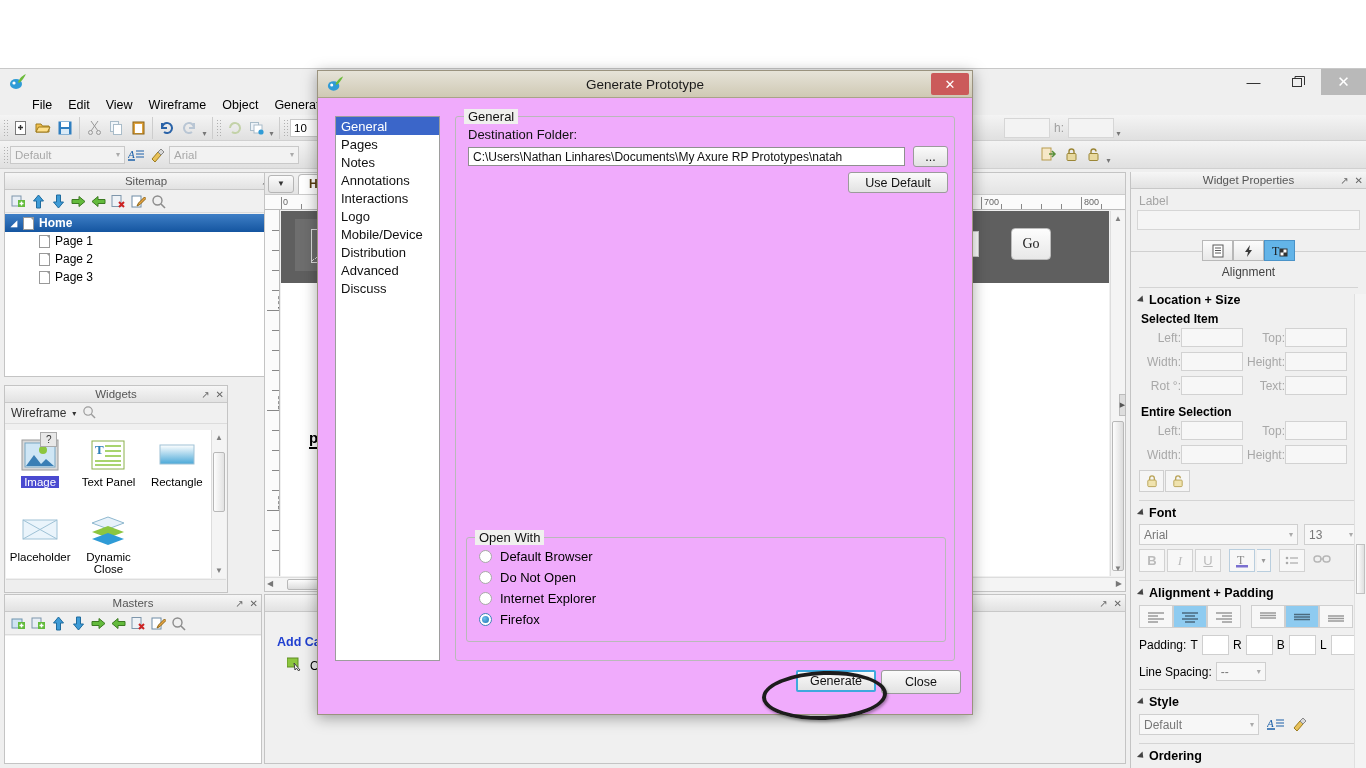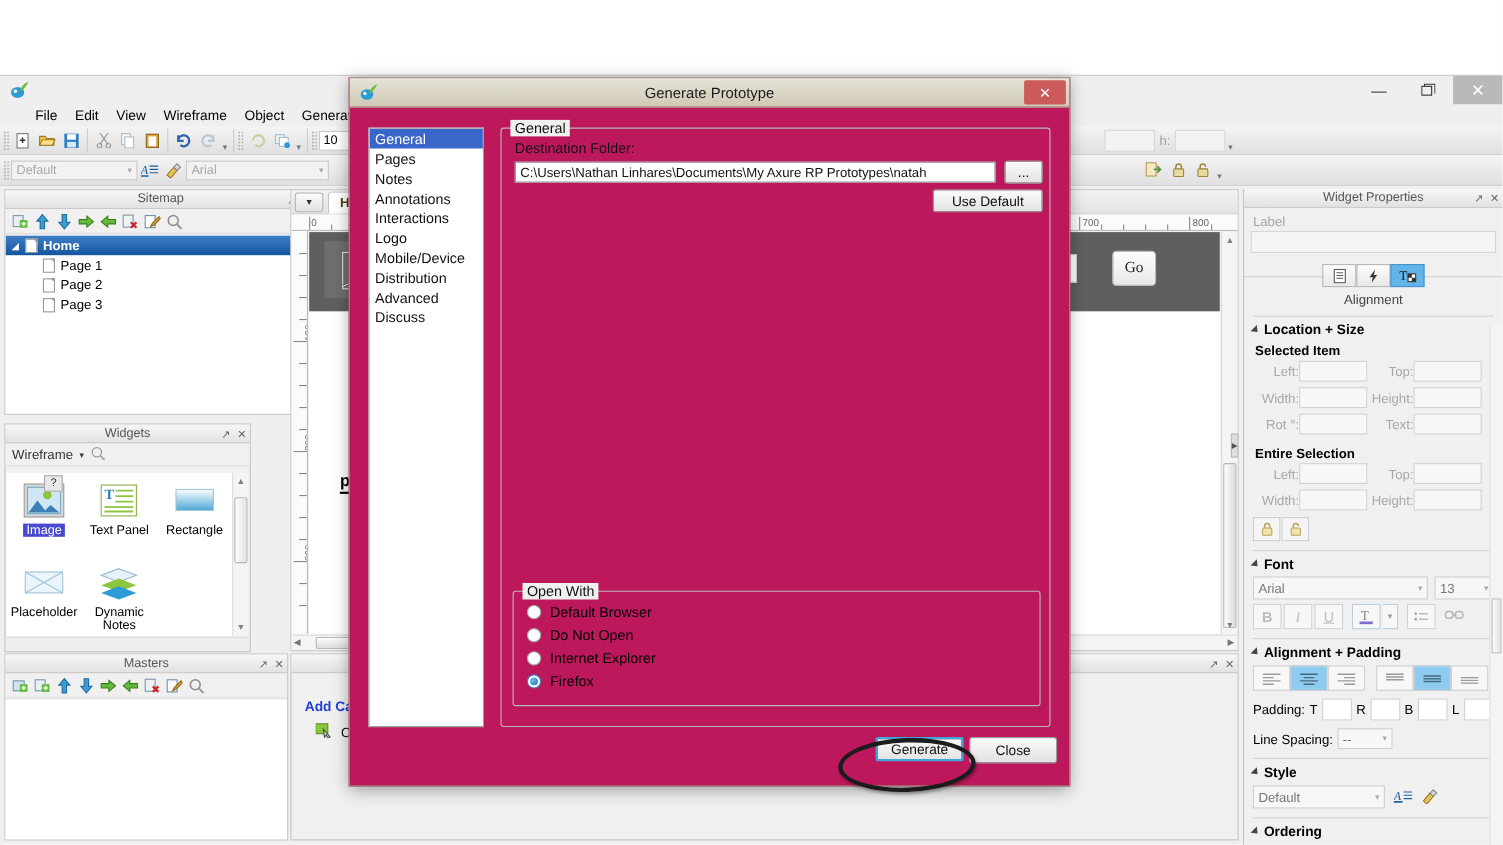--- a/index.html
+++ b/index.html
@@ -222,21 +222,21 @@
   .al-btn.active { background: #8ecbf0; }
   .pad-row { display:flex; align-items:center; gap:4px; margin-top: 7px; font-size: 12px;}
   .pad-box { width: 34px; height: 20px; border: 1px solid #cfcfcf; background: #fff; }
   .pr-scroll { position: absolute; right: 0px; top: 122px; width: 12px; bottom: 0px;
      background: #f4f4f4; border-left: 1px solid #e0e0e0;}
   .pr-scroll-thumb { position: absolute; left:1px; right:1px; top: 250px; height: 50px;
      background: linear-gradient(90deg,#fdfdfd,#e0e0e0); border:1px solid #c0c0c0;}
 
   
   #dialog { position: absolute; left: 317px; top: 70px; width: 656px; height: 645px;
-     background: #be185d; border: 1px solid #9a937f;
+     background: #f0abfc; border: 1px solid #9a937f;
      box-shadow: 0 3px 14px rgba(0,0,0,0.35);}
   .dlg-title { height: 27px; background: linear-gradient(#e6e3d8,#cfc9b4);
      border-bottom: 1px solid #a9a28a;
      display: flex; align-items: center; position: relative; }
   .dlg-title-text { flex: 1; text-align: center; font-size: 13.5px; color: #1a1a1a; }
   .dlg-icon { position: absolute; left: 8px; top: 4px; width: 19px; height: 18px; }
   .dlg-close { position: absolute; right: 3px; top: 2px; width: 38px; height: 22px;
      background: #cb5a5a; color: #fff; display:flex; align-items:center; justify-content:center;
      font-size: 13px; border-radius: 2px; }
   .dlg-body { position: absolute; left: 0; top: 27px; right: 0; bottom: 0; }
@@ -593,21 +593,21 @@
         <div class="wg-name">Placeholder</div>
       </div>
       <div class="wg-cell">
         <div class="wg-ico">
           <svg width="38" height="32" viewBox="0 0 38 32">
               <path d="M19 3l16 6-16 6-16-6z" fill="#e8f2fa" stroke="#8fb8cf"></path>
               <path d="M19 12l16 6-16 6-16-6z" fill="#8cc63f"></path>
               <path d="M19 19l16 6-16 6-16-6z" fill="#2f9bd6"></path>
             </svg>
         </div>
-        <div class="wg-name">Dynamic Notes</div>
+        <div class="wg-name">Dynamic Close</div>
       </div>
 
     </div>
     <div class="wg-scroll">
       <div class="sc-arrow">▲</div>
       <div class="sc-thumb"></div>
       <div class="sc-arrow" style="position:absolute;bottom:0;left:0;right:0">▼</div>
     </div>
     <div class="wg-hbar"></div>
   </div>

